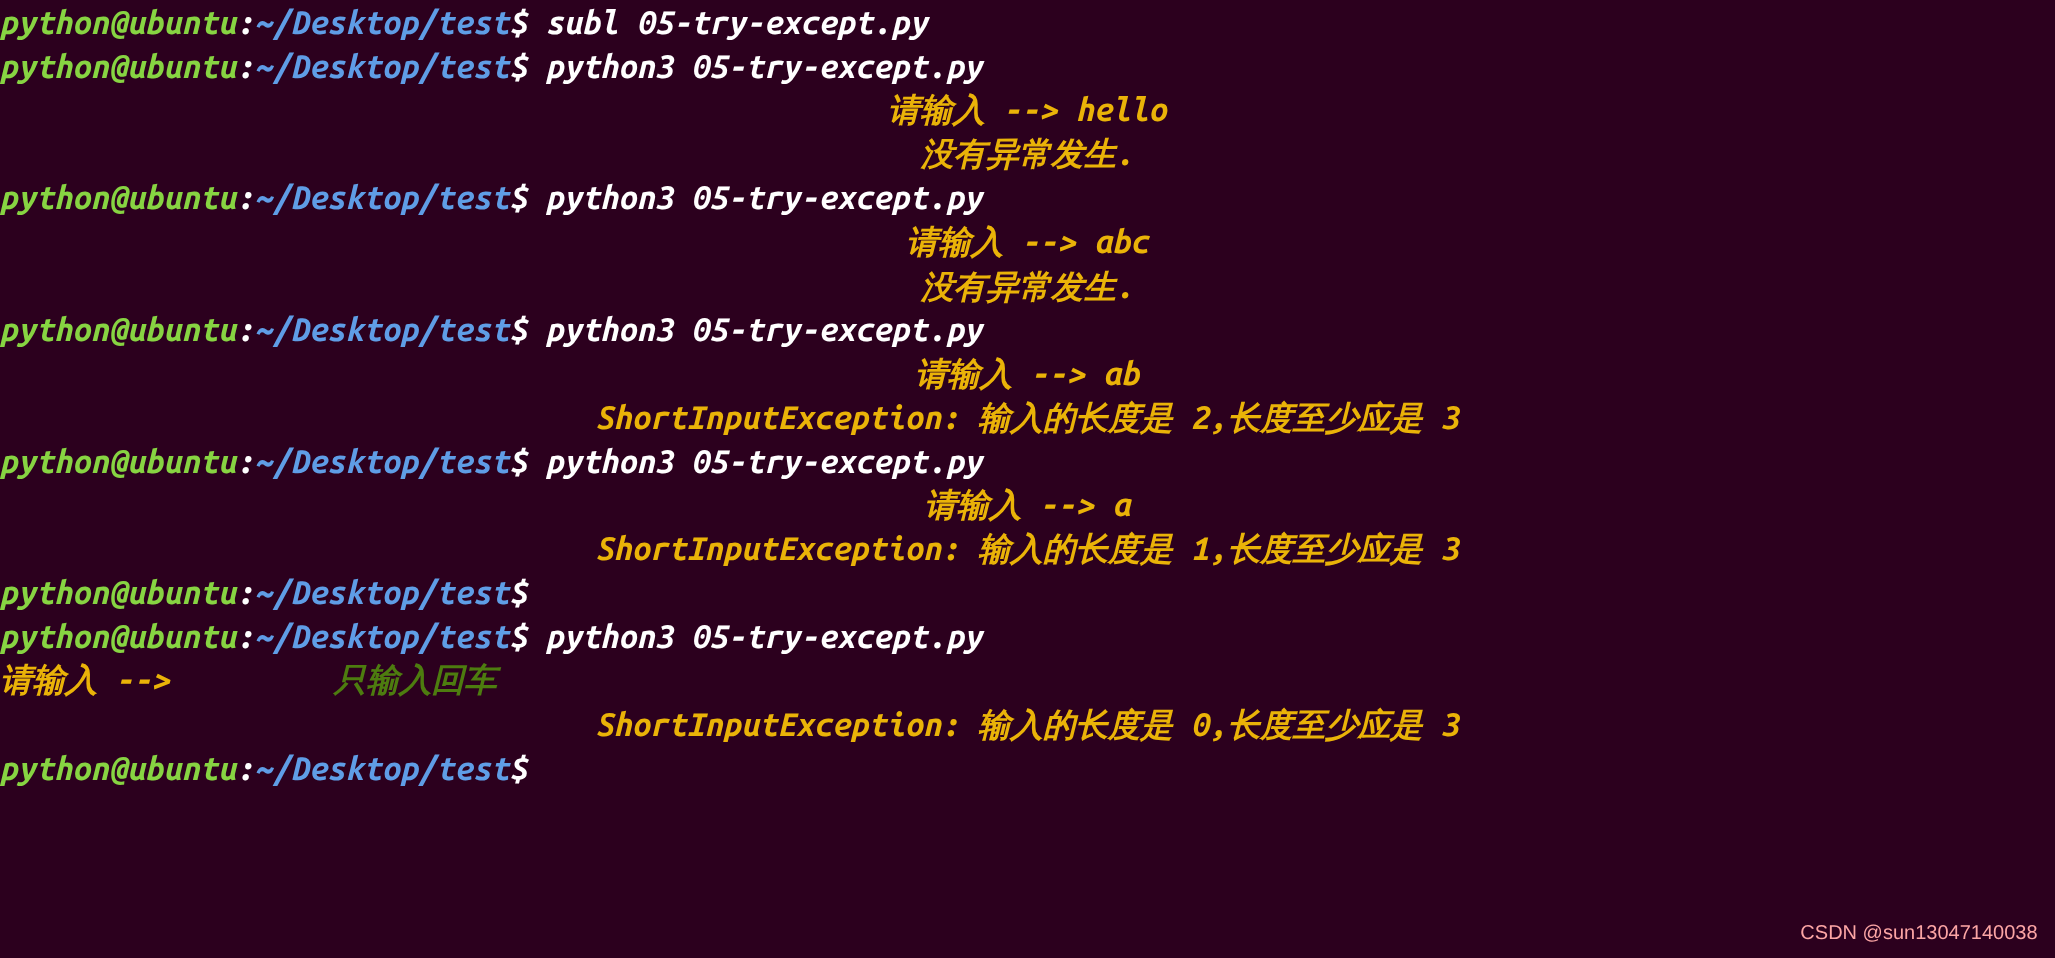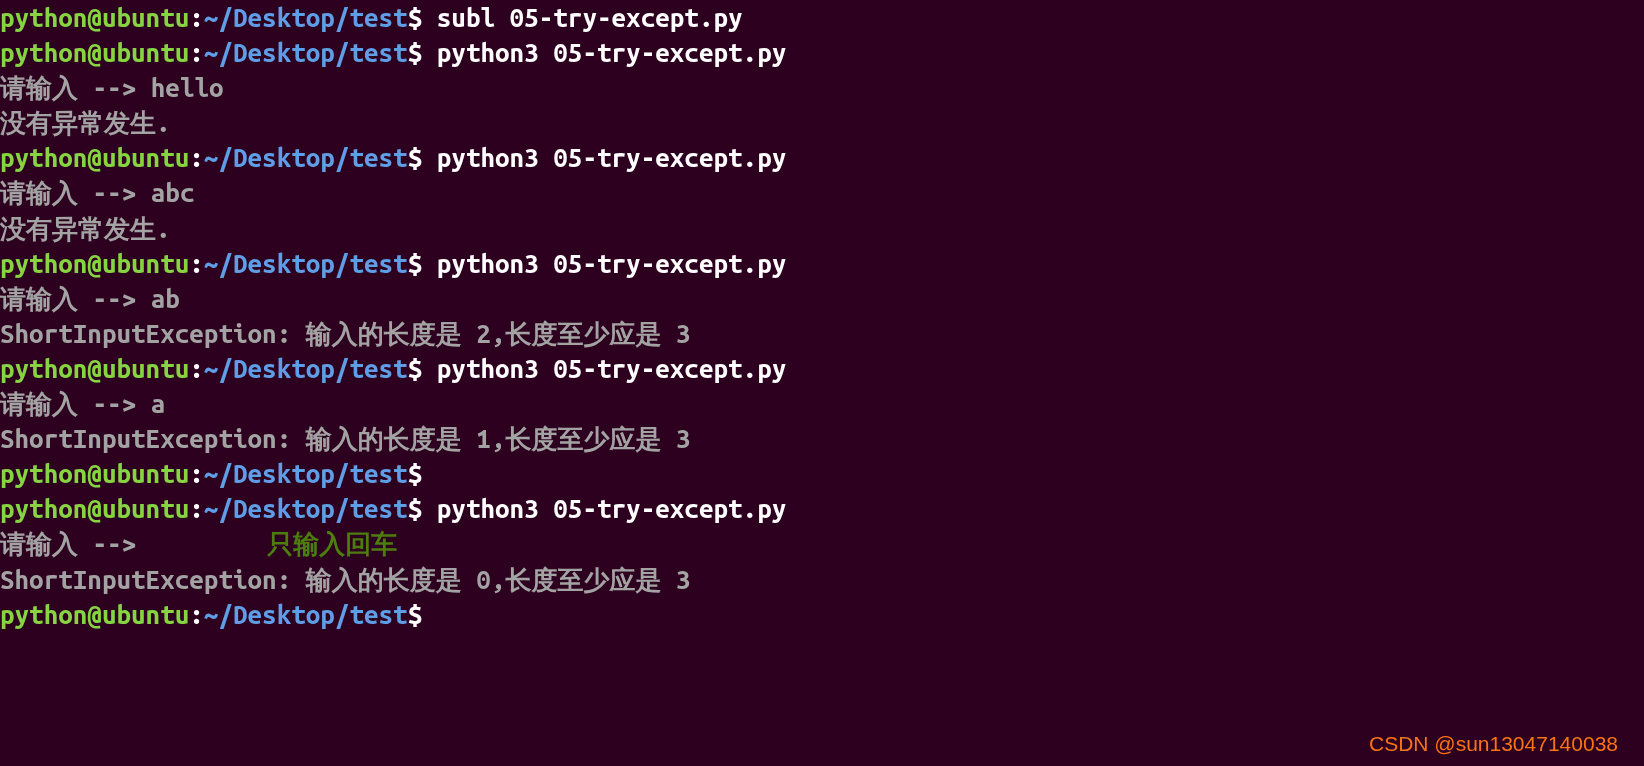--- a/index.html
+++ b/index.html
@@ -11,37 +11,38 @@
     line-height: 1.35;
     color: #ffffff;
     font-weight: bold;
     width: 1644px;
     height: 766px;
     overflow: hidden;
   }
   .terminal {
     white-space: pre;
     padding: 0;
+    font-style: italic;
   }
   .user { color: #87d442; }       
   .colon { color: #ffffff; }
   .path { color: #5f9de6; }       
   .dollar { color: #ffffff; }
   .cmd { color: #ffffff; }
-  .out { color: #a3a3a3; }
+  .out { color: #eab308; text-align: center; }
   .annotation {
     color: #4d7c0f;
     font-weight: bold;
   }
   .watermark {
     position: absolute;
-    right: 26px;
+    right: 14px;
     bottom: 8px;
-    color: #f97316;
-    font-size: 21px;
+    color: #fca5a5;
+    font-size: 16px;
     font-family: sans-serif;
     font-weight: normal;
   }
 </style>
 </head>
 <body>
 
 <div class="terminal" id="term"><div><span class="user">python@ubuntu</span><span class="colon">:</span><span class="path">~/Desktop/test</span><span class="dollar">$ </span><span class="cmd">subl 05-try-except.py</span></div><div><span class="user">python@ubuntu</span><span class="colon">:</span><span class="path">~/Desktop/test</span><span class="dollar">$ </span><span class="cmd">python3 05-try-except.py</span></div><div class="out">请输入 --&gt; hello</div><div class="out">没有异常发生.</div><div><span class="user">python@ubuntu</span><span class="colon">:</span><span class="path">~/Desktop/test</span><span class="dollar">$ </span><span class="cmd">python3 05-try-except.py</span></div><div class="out">请输入 --&gt; abc</div><div class="out">没有异常发生.</div><div><span class="user">python@ubuntu</span><span class="colon">:</span><span class="path">~/Desktop/test</span><span class="dollar">$ </span><span class="cmd">python3 05-try-except.py</span></div><div class="out">请输入 --&gt; ab</div><div class="out">ShortInputException: 输入的长度是 2,长度至少应是 3</div><div><span class="user">python@ubuntu</span><span class="colon">:</span><span class="path">~/Desktop/test</span><span class="dollar">$ </span><span class="cmd">python3 05-try-except.py</span></div><div class="out">请输入 --&gt; a</div><div class="out">ShortInputException: 输入的长度是 1,长度至少应是 3</div><div><span class="user">python@ubuntu</span><span class="colon">:</span><span class="path">~/Desktop/test</span><span class="dollar">$ </span><span class="cmd"></span></div><div><span class="user">python@ubuntu</span><span class="colon">:</span><span class="path">~/Desktop/test</span><span class="dollar">$ </span><span class="cmd">python3 05-try-except.py</span></div><div><span class="out">请输入 --&gt; </span><span>        </span><span class="annotation">只输入回车</span></div><div class="out">ShortInputException: 输入的长度是 0,长度至少应是 3</div><div><span class="user">python@ubuntu</span><span class="colon">:</span><span class="path">~/Desktop/test</span><span class="dollar">$ </span><span class="cmd"></span></div></div>
 <div class="watermark">CSDN @sun13047140038</div>
 

